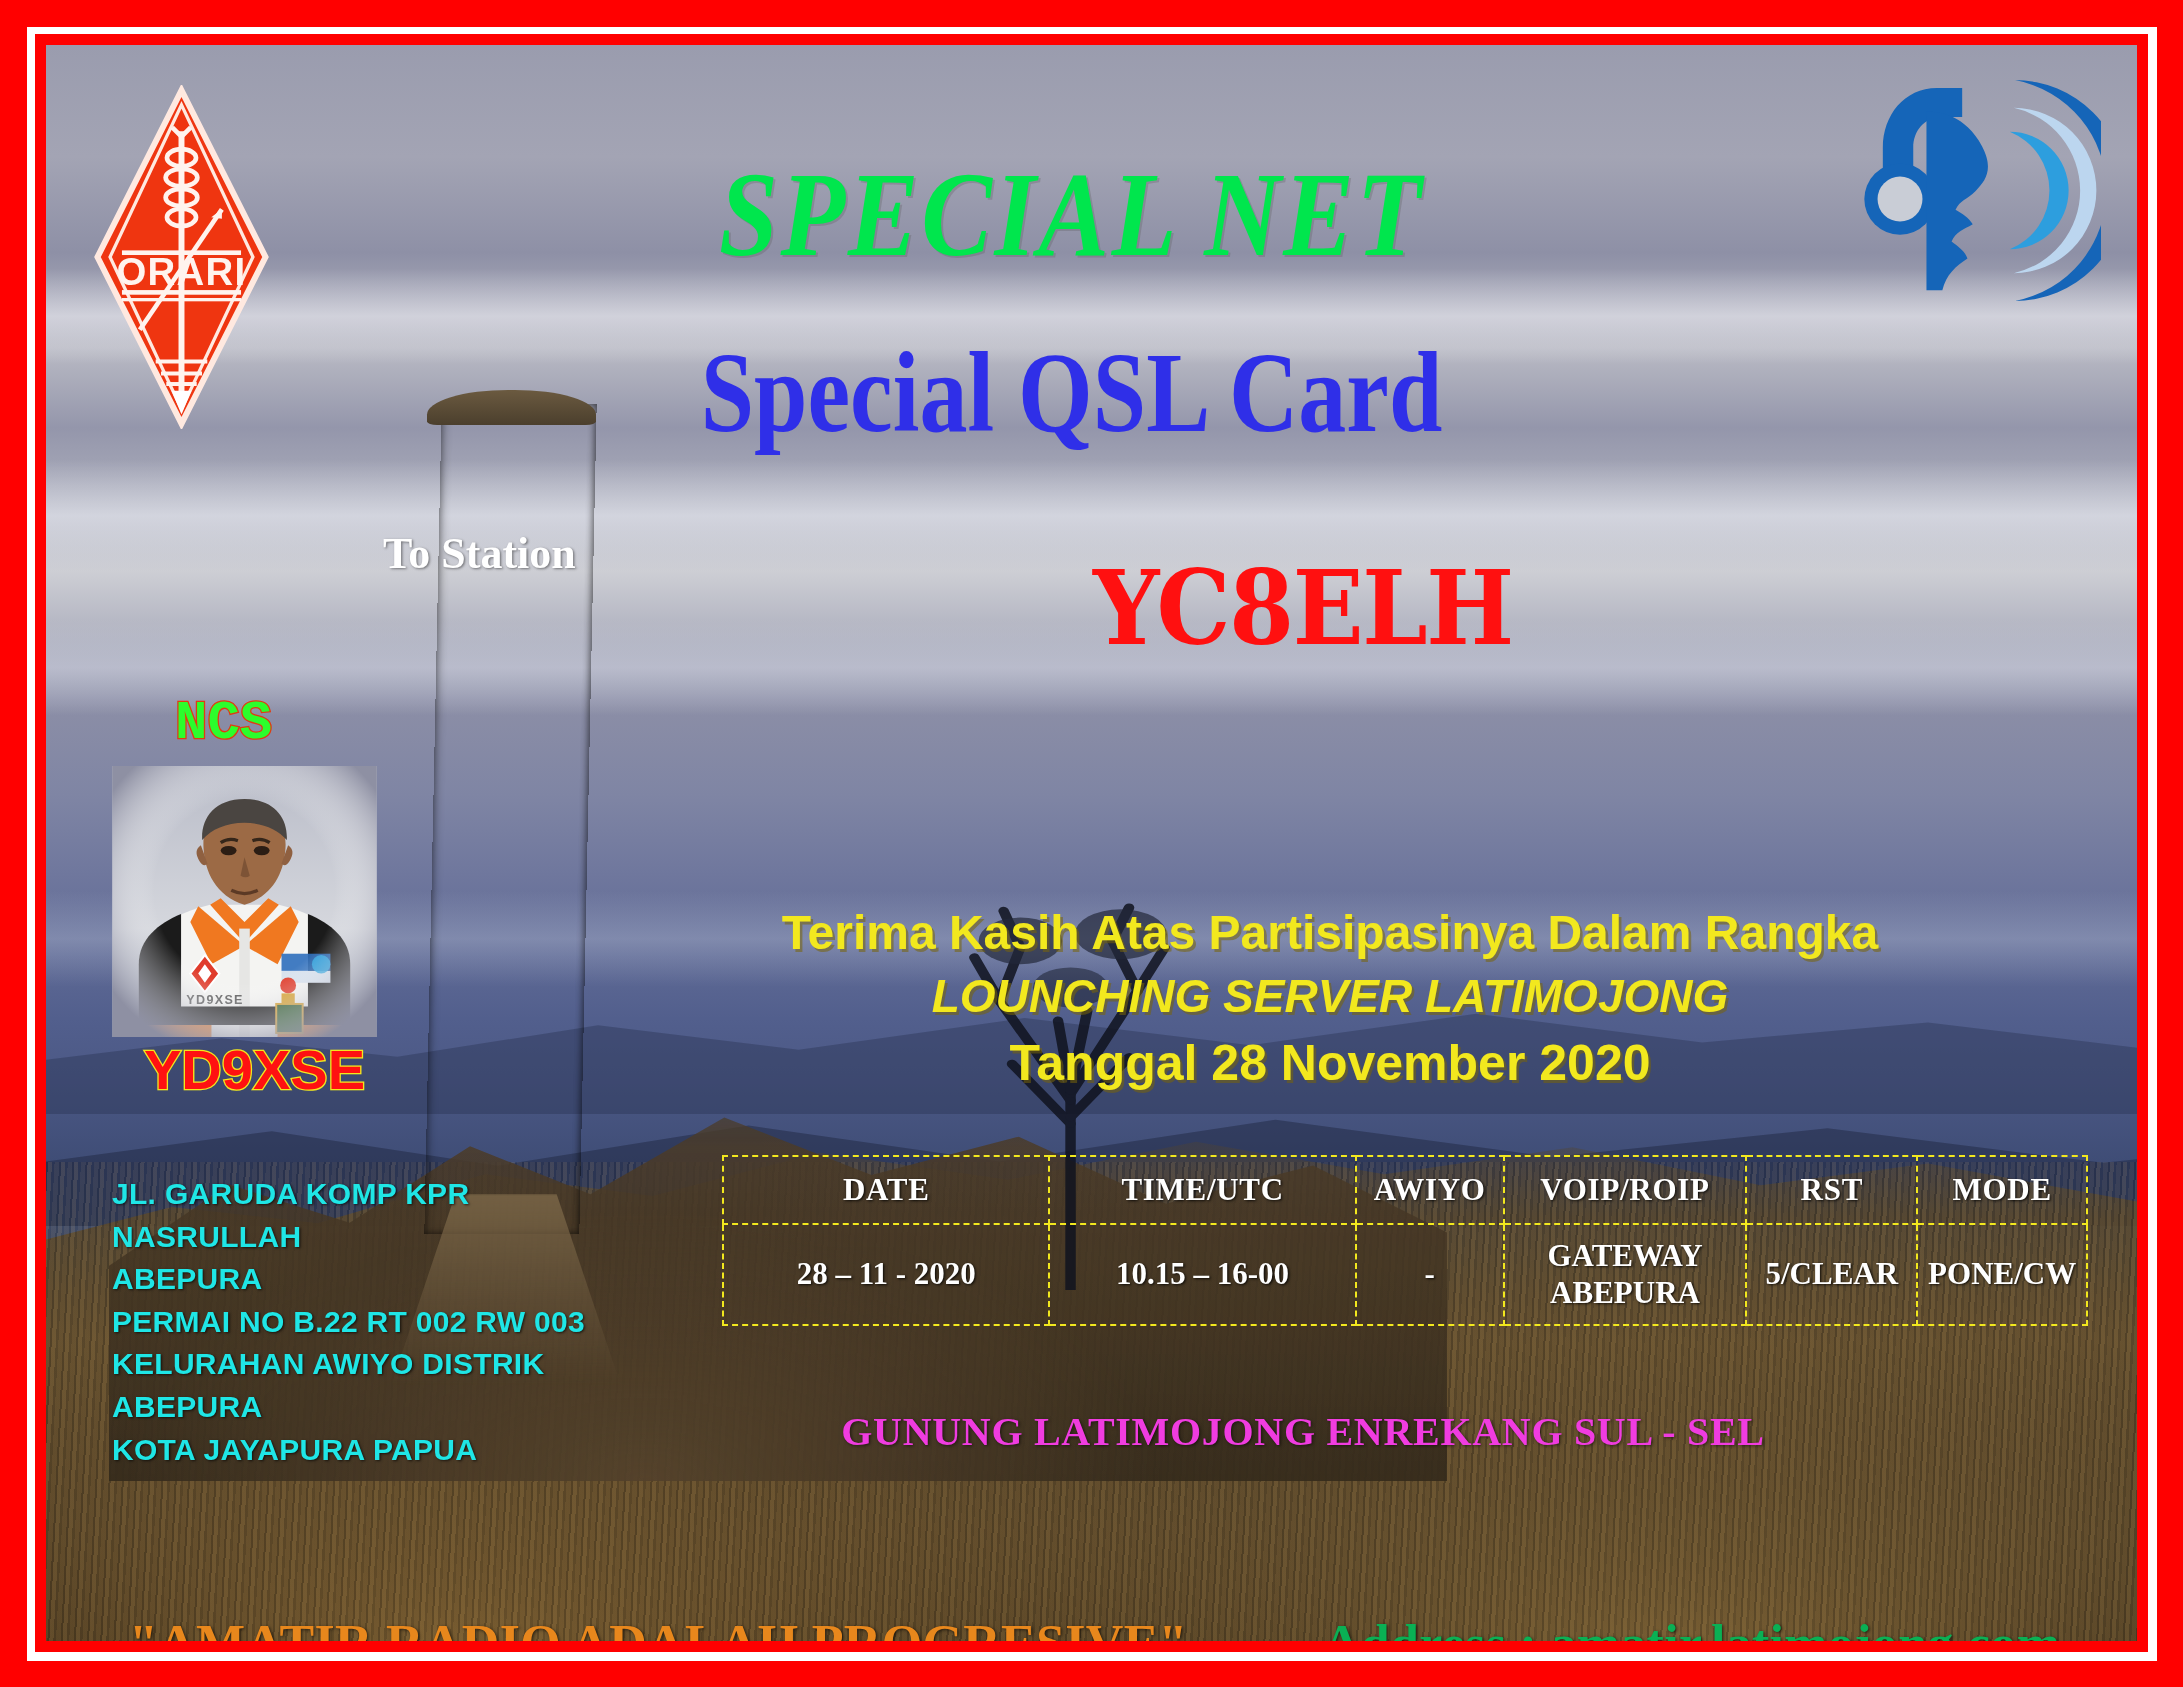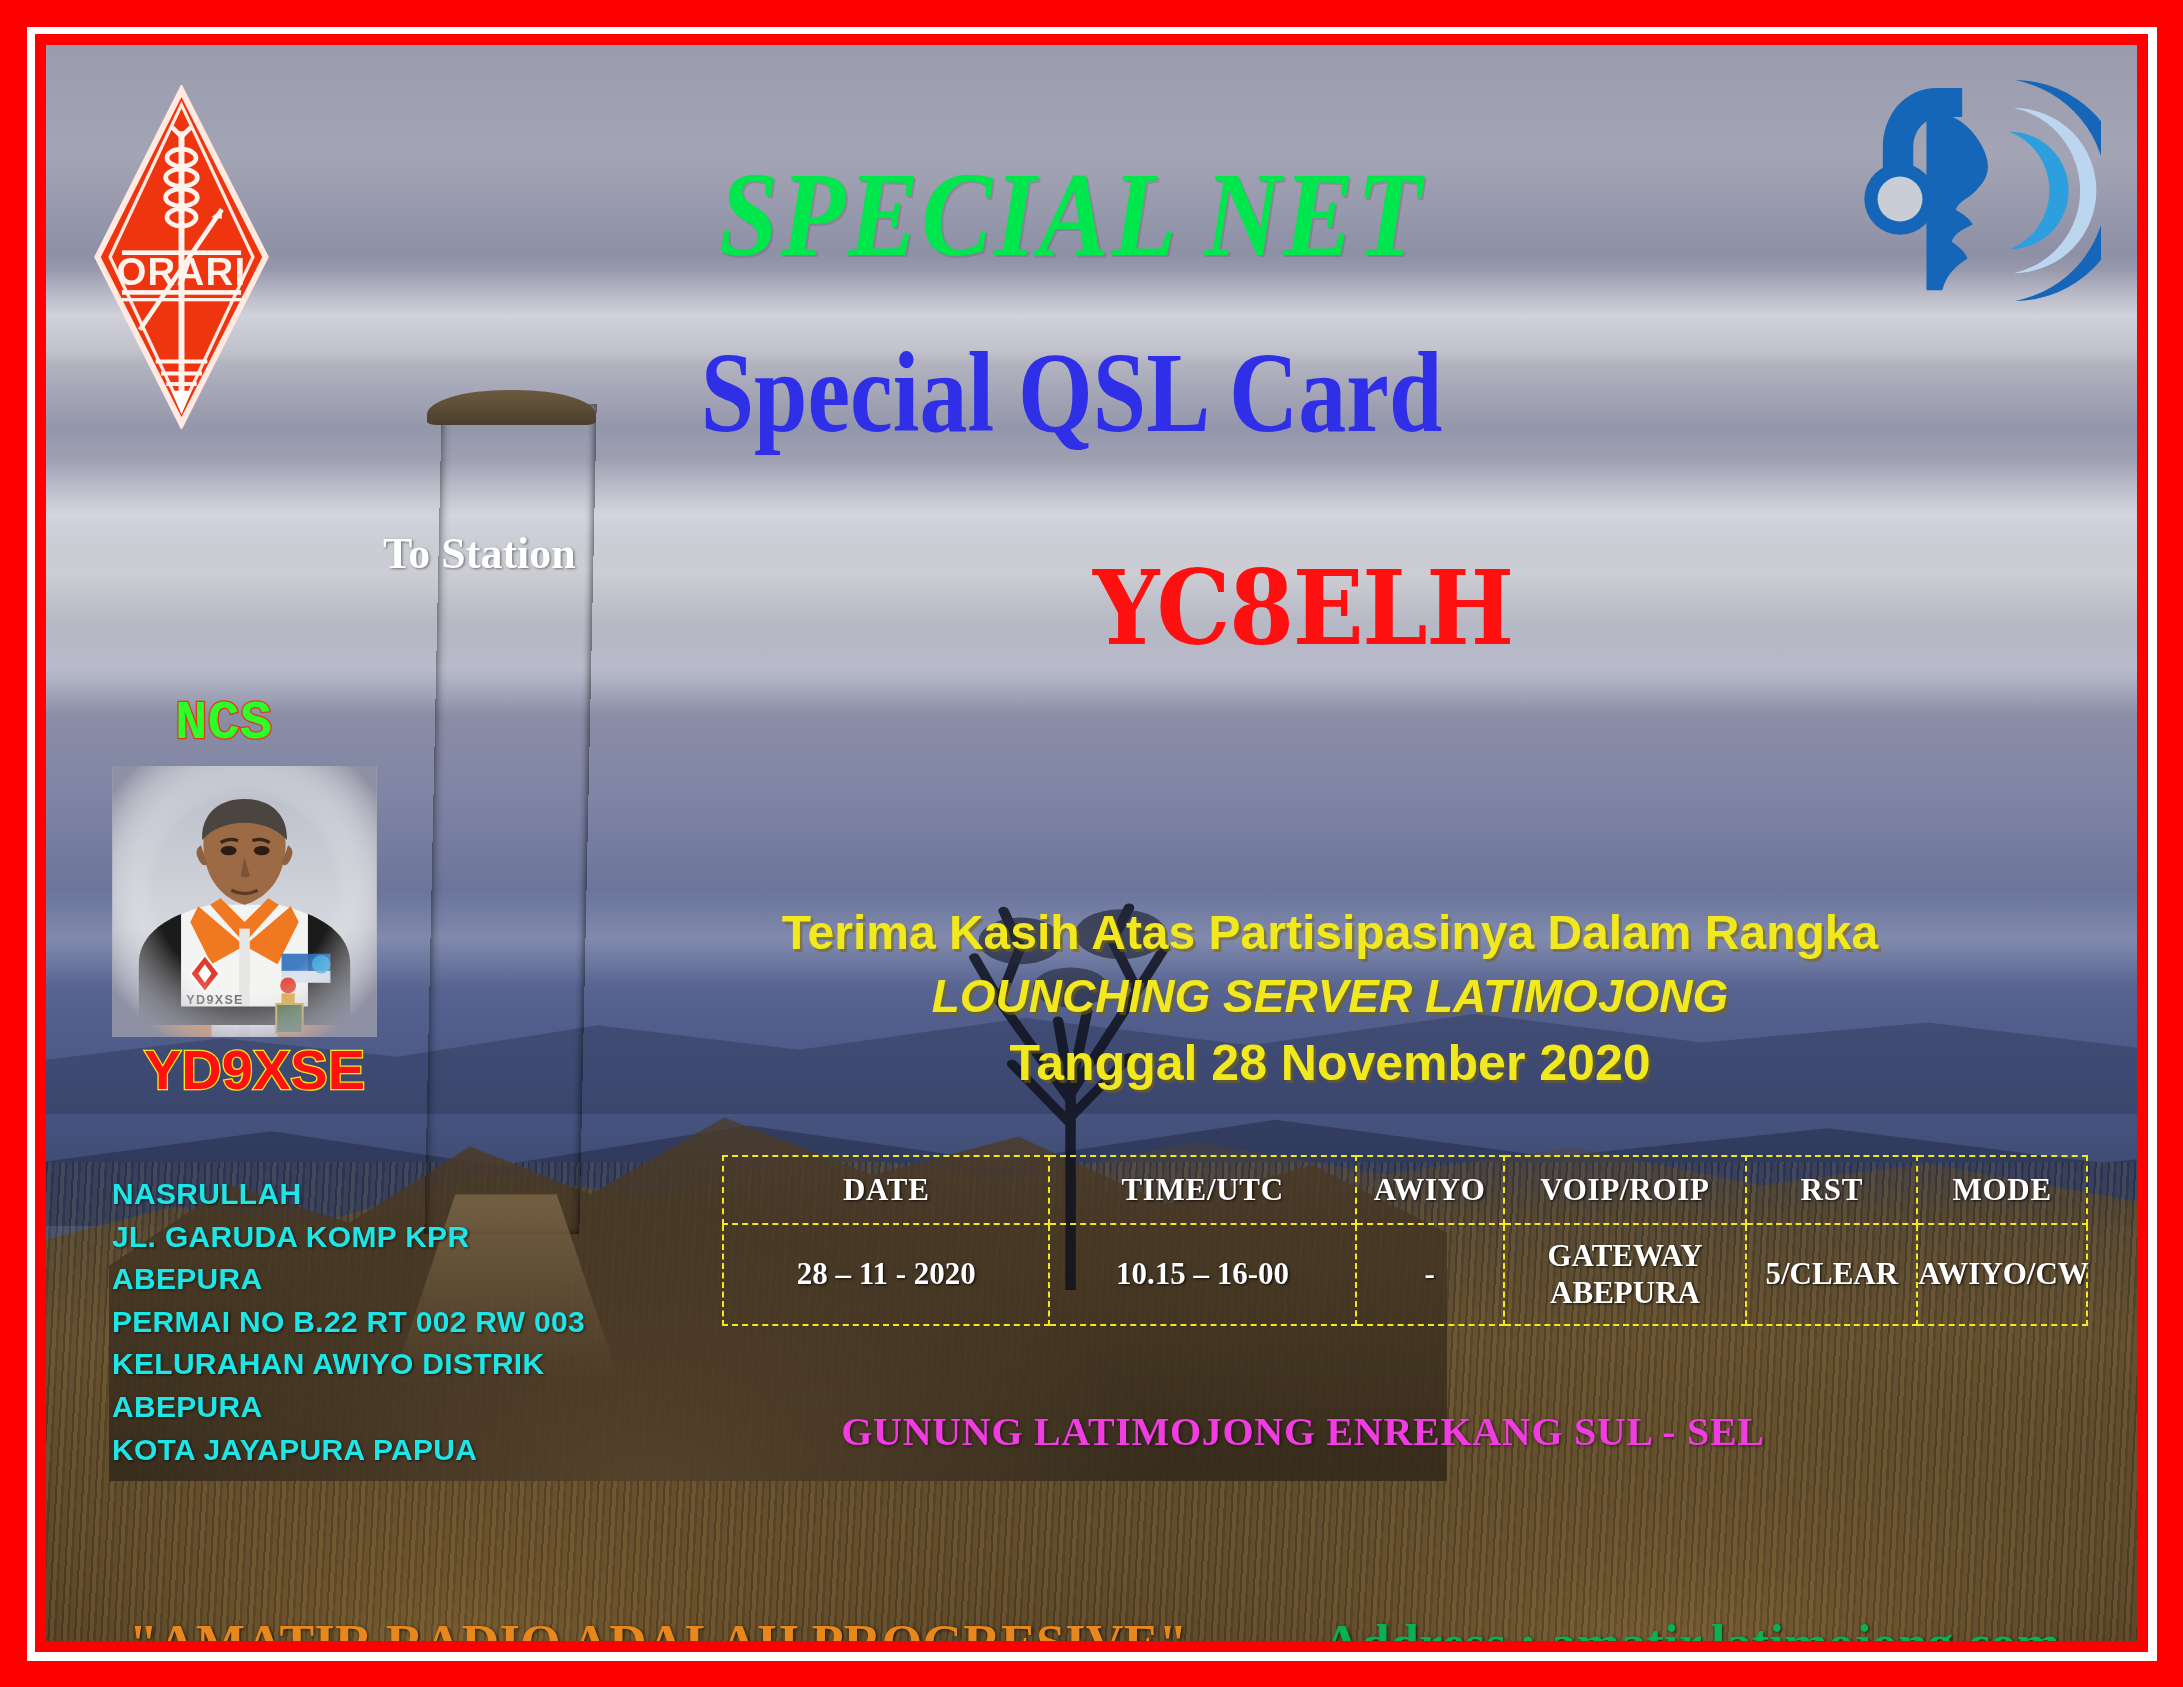--- a/index.html
+++ b/index.html
@@ -447,22 +447,22 @@
         <path d="M200 138 L194 166 q8 5 14 0 Z" fill="#7d5336"></path>
         <path d="M180 188 q20 10 40 0" stroke="#5c3a25" stroke-width="5" fill="none"></path>
         <path d="M134 120 q-12 8 -2 24 q6 10 12 4 Z" fill="#8f6040"></path>
         <path d="M266 120 q12 8 2 24 q-6 10 -12 4 Z" fill="#8f6040"></path>
         <rect width="400" height="410" fill="url(#vig)"></rect>
       </svg>
 
       <div class="ncs-call">YD9XSE</div>
 
       <div class="addr">
+        <div>JL. GARUDA KOMP KPR</div>
         <div>NASRULLAH</div>
-        <div>JL. GARUDA KOMP KPR</div>
         <div>ABEPURA</div>
         <div>PERMAI NO B.22 RT 002 RW 003</div>
         <div>KELURAHAN AWIYO DISTRIK</div>
         <div>ABEPURA</div>
         <div>KOTA JAYAPURA PAPUA</div>
       </div>
 
       <table class="qsotable">
         <tbody>
             <tr class="head">
@@ -475,21 +475,21 @@
         </tr>
         <tr class="row">
           <td>28 – 11 - 2020</td>
           <td>10.15 – 16-00</td>
           <td>-</td>
           <td>
             <div>GATEWAY</div>
             <div>ABEPURA</div>
           </td>
           <td>5/CLEAR</td>
-          <td>AWIYO/CW</td>
+          <td>PONE/CW</td>
         </tr>
       </tbody>
         </table>
 
       <div class="location">GUNUNG LATIMOJONG ENREKANG SUL - SEL</div>
 
       <div class="motto">"AMATIR  RADIO ADALAH PROGRESIVE"</div>
       <div class="weburl">Address  : amatir.latimojong.com</div>
 
     </div>

